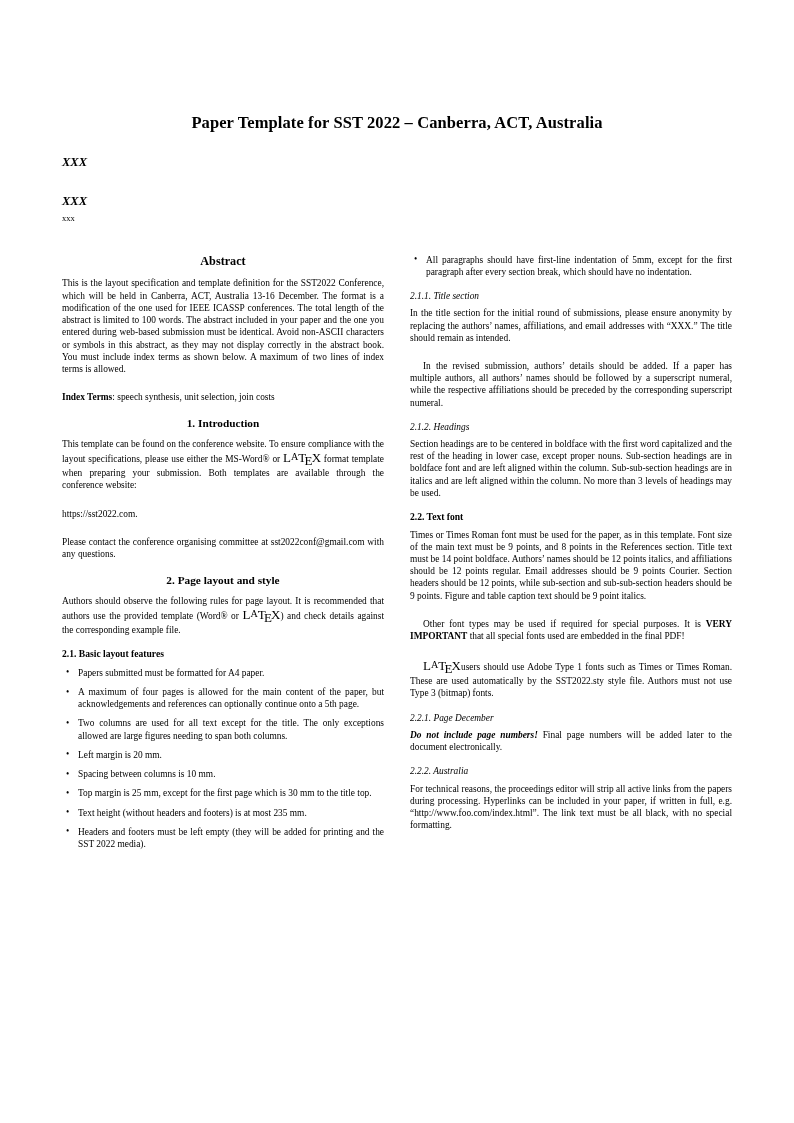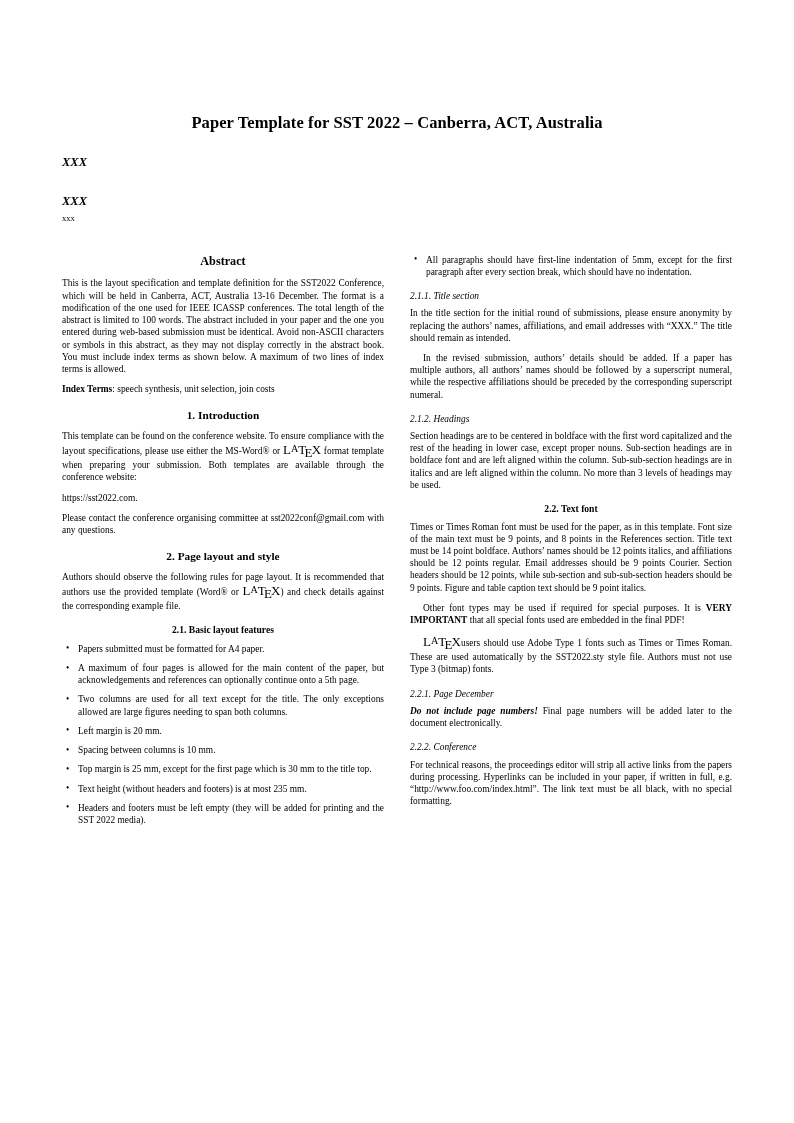--- a/index.html
+++ b/index.html
@@ -75,37 +75,37 @@
   .abstract-head {
     text-align: center;
     font-weight: bold;
     font-size: 12.2px;
     margin: 0 0 8px 0;
   }
   .subsec-head {
     font-weight: bold;
     font-size: 9.6px;
     margin: 12px 0 5px 0;
-    text-align: center;
+    text-align: left;
   }
   .subsubsec-head {
     font-style: italic;
     font-size: 9.4px;
     margin: 12px 0 5px 0;
     text-align: left;
   }
   p {
     margin: 0;
     text-indent: 0;
   }
   p.indent {
     text-indent: 13px;
   }
   p + p {
-    margin-top: 8px;
+    margin-top: 16px;
   }
   ul.bullets {
     list-style: none;
     margin: 6px 0 0 0;
     padding: 0;
   }
   ul.bullets li {
     position: relative;
     padding-left: 16px;
     margin-bottom: 7px;
@@ -183,19 +183,19 @@
       <p>Section headings are to be centered in boldface with the first word capitalized and the rest of the heading in lower case, except proper nouns. Sub-section headings are in boldface font and are left aligned within the column. Sub-sub-section headings are in italics and are left aligned within the column. No more than 3 levels of headings may be used.</p>
 
       <div class="subsec-head">2.2.  Text font</div>
       <p>Times or Times Roman font must be used for the paper, as in this template. Font size of the main text must be 9 points, and 8 points in the References section. Title text must be 14 point boldface. Authors’ names should be 12 points italics, and affiliations should be 12 points regular. Email addresses should be 9 points Courier. Section headers should be 12 points, while sub-section and sub-sub-section headers should be 9 points. Figure and table caption text should be 9 point italics.</p>
       <p class="indent"><span>Other font types may be used if required for special purposes. It is </span><span class="bold">VERY IMPORTANT</span><span> that all special fonts used are embedded in the final PDF!</span></p>
       <p class="indent"><span class="latex">L<span class="a">A</span>T<span class="t">E</span>X</span><span>users should use Adobe Type 1 fonts such as Times or Times Roman. These are used automatically by the SST2022.sty style file. Authors must not use Type 3 (bitmap) fonts.</span></p>
 
       <div class="subsubsec-head">2.2.1.  Page December</div>
       <p><span class="bolditalic">Do not include page numbers!</span><span> Final page numbers will be added later to the document electronically.</span></p>
 
-      <div class="subsubsec-head">2.2.2.  Conference</div>
+      <div class="subsubsec-head">2.2.2.  Australia</div>
       <p>For technical reasons, the proceedings editor will strip all active links from the papers during processing. Hyperlinks can be included in your paper, if written in full, e.g. “http://www.foo.com/index.html”. The link text must be all black, with no special formatting.</p>
 
     </div>
 
   </div>
 </div>
 
 </body></html>

